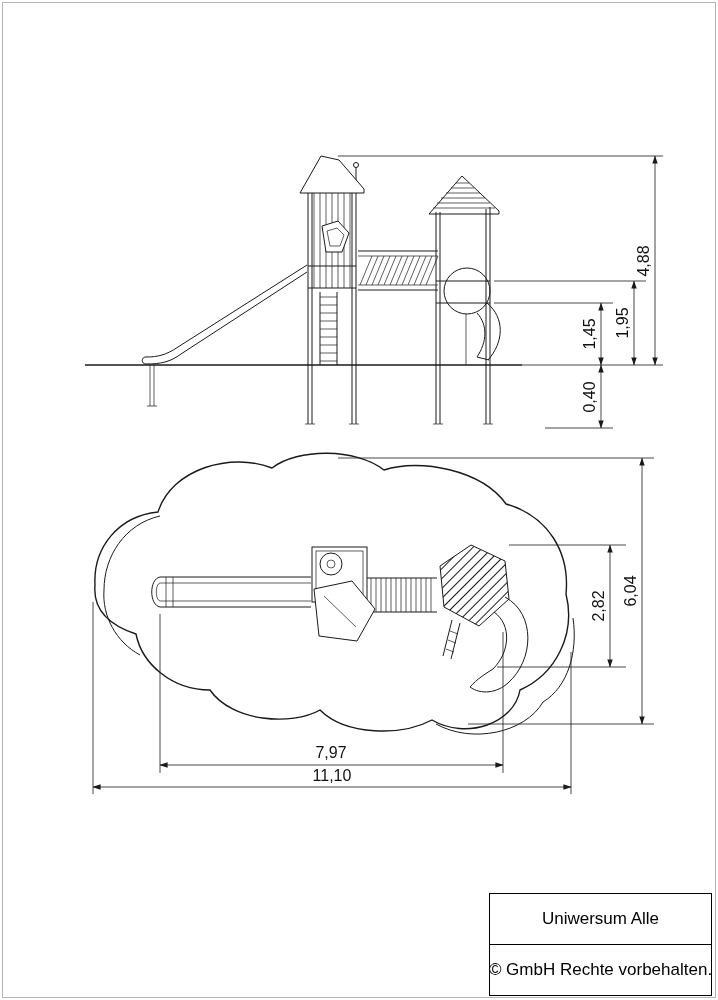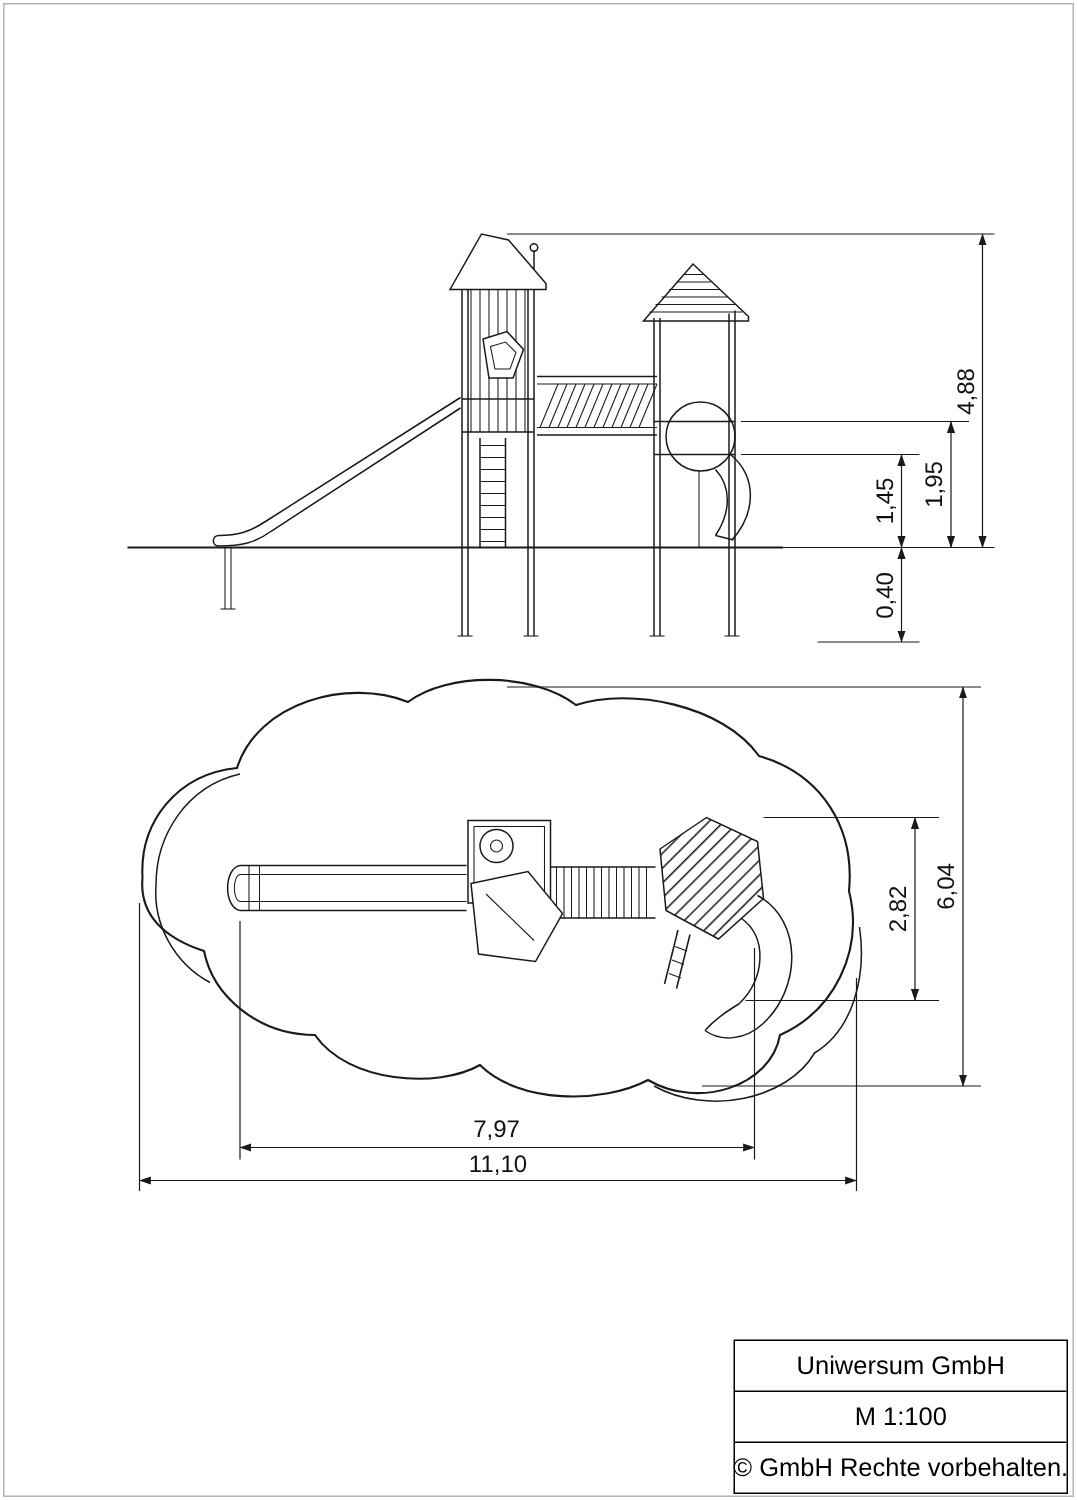--- a/index.html
+++ b/index.html
@@ -249,19 +249,18 @@
       <line class="dim" x1="93" y1="787" x2="571" y2="787" marker-start="url(#arr)" marker-end="url(#arr)"></line>
 
       <text class="dimtext" transform="translate(636,591) rotate(-90)" text-anchor="middle">6,04</text>
       <text class="dimtext" transform="translate(604,606) rotate(-90)" text-anchor="middle">2,82</text>
       <text class="dimtext" x="331" y="758" text-anchor="middle">7,97</text>
       <text class="dimtext" x="332" y="781" text-anchor="middle">11,10</text>
     </g>
   </svg>
 
   <div class="title-block">
-    <div class="tb-row">Uniwersum GmbH</div>
-    <div class="tb-row">M 1:100</div>
+    <div class="tb-row">Uniwersum Alle</div>
     <div class="tb-row">© GmbH Rechte vorbehalten.</div>
   </div>
 
   <div class="sheet-border"></div>
 </div>
 
 </body></html>

